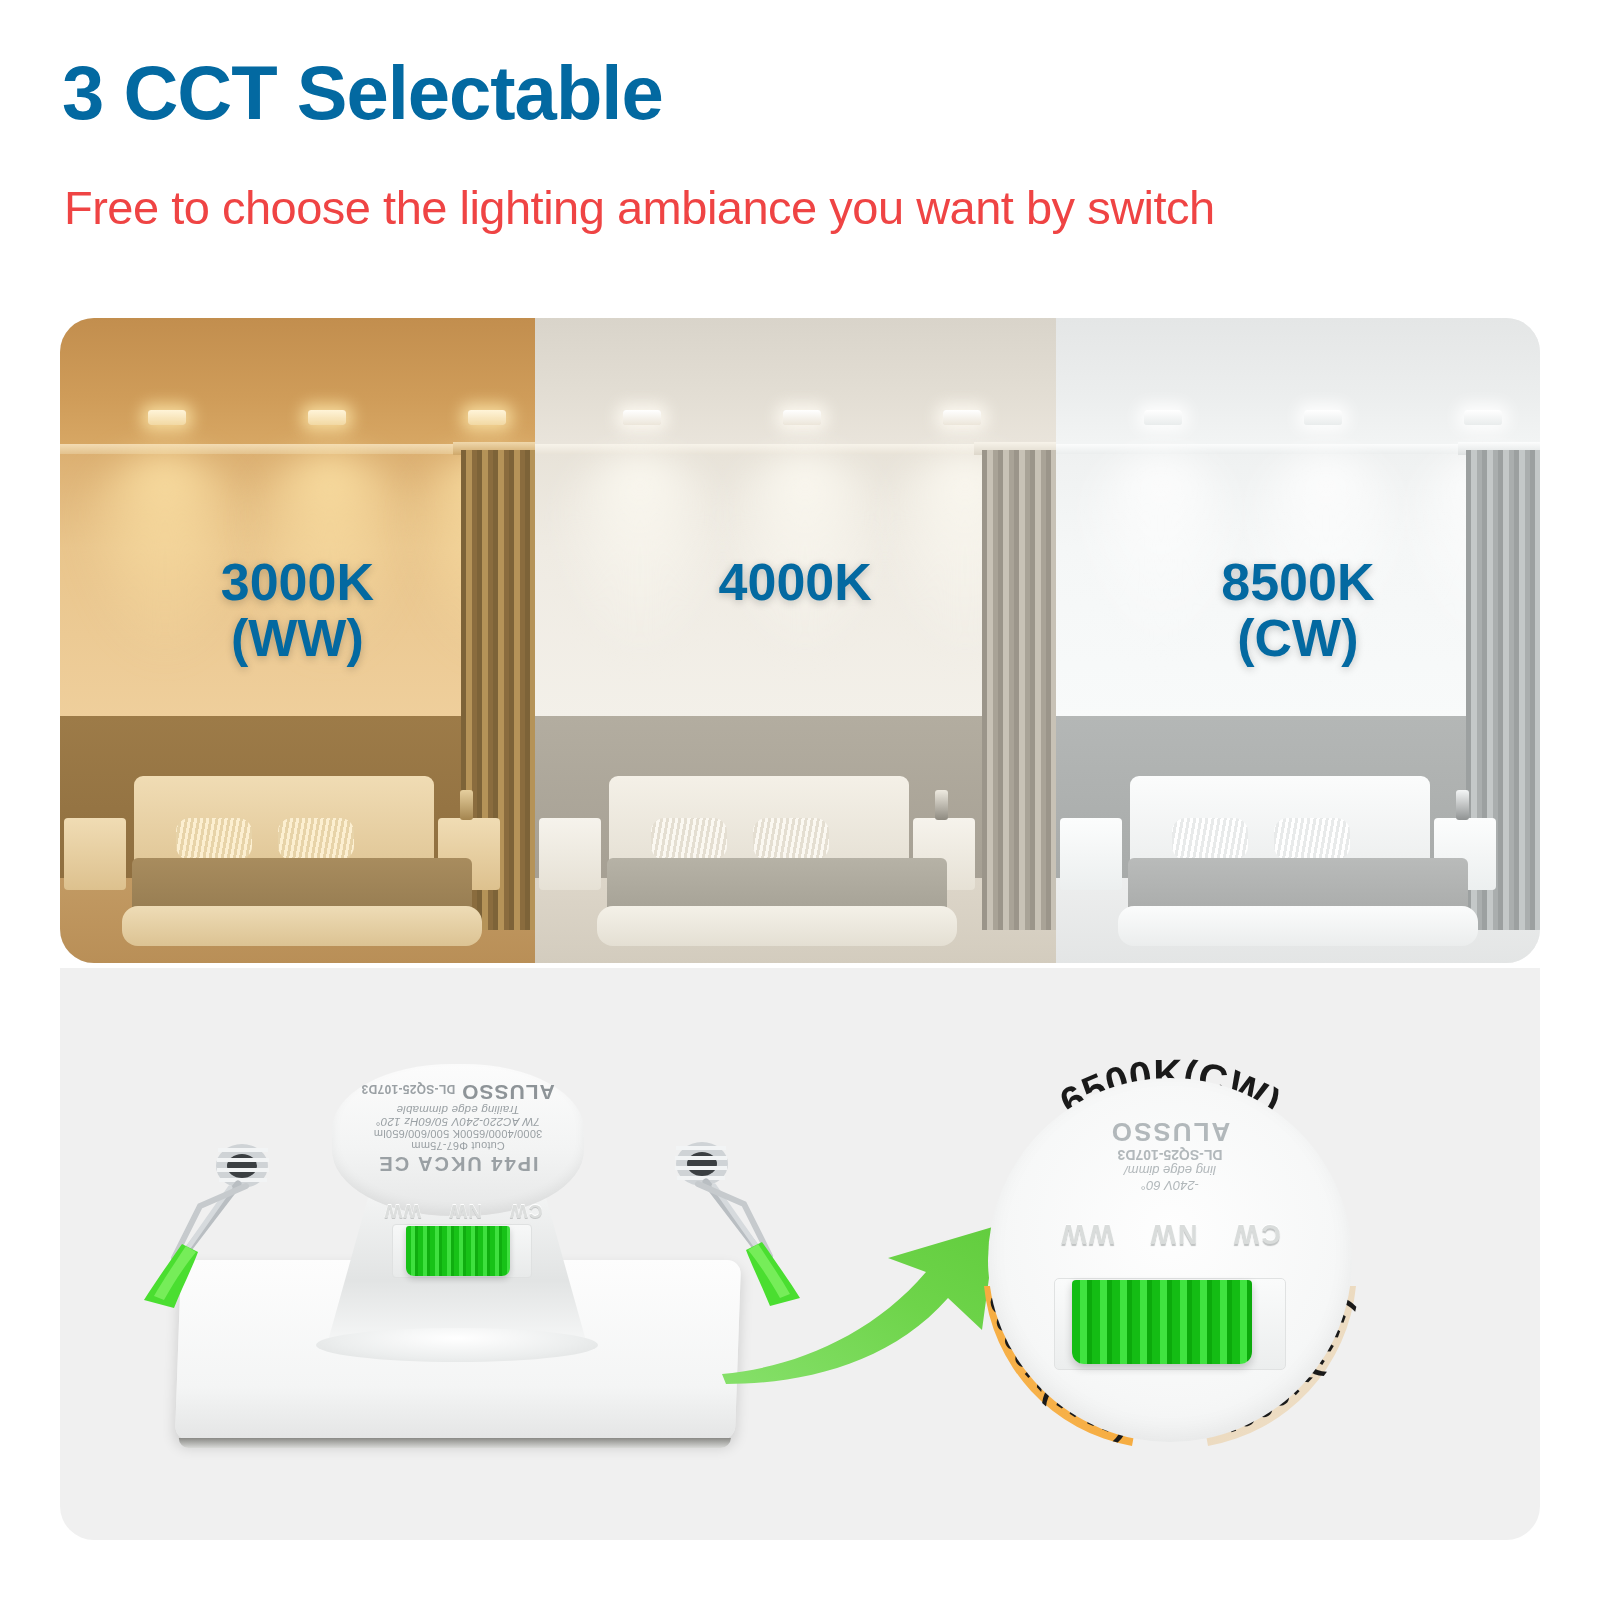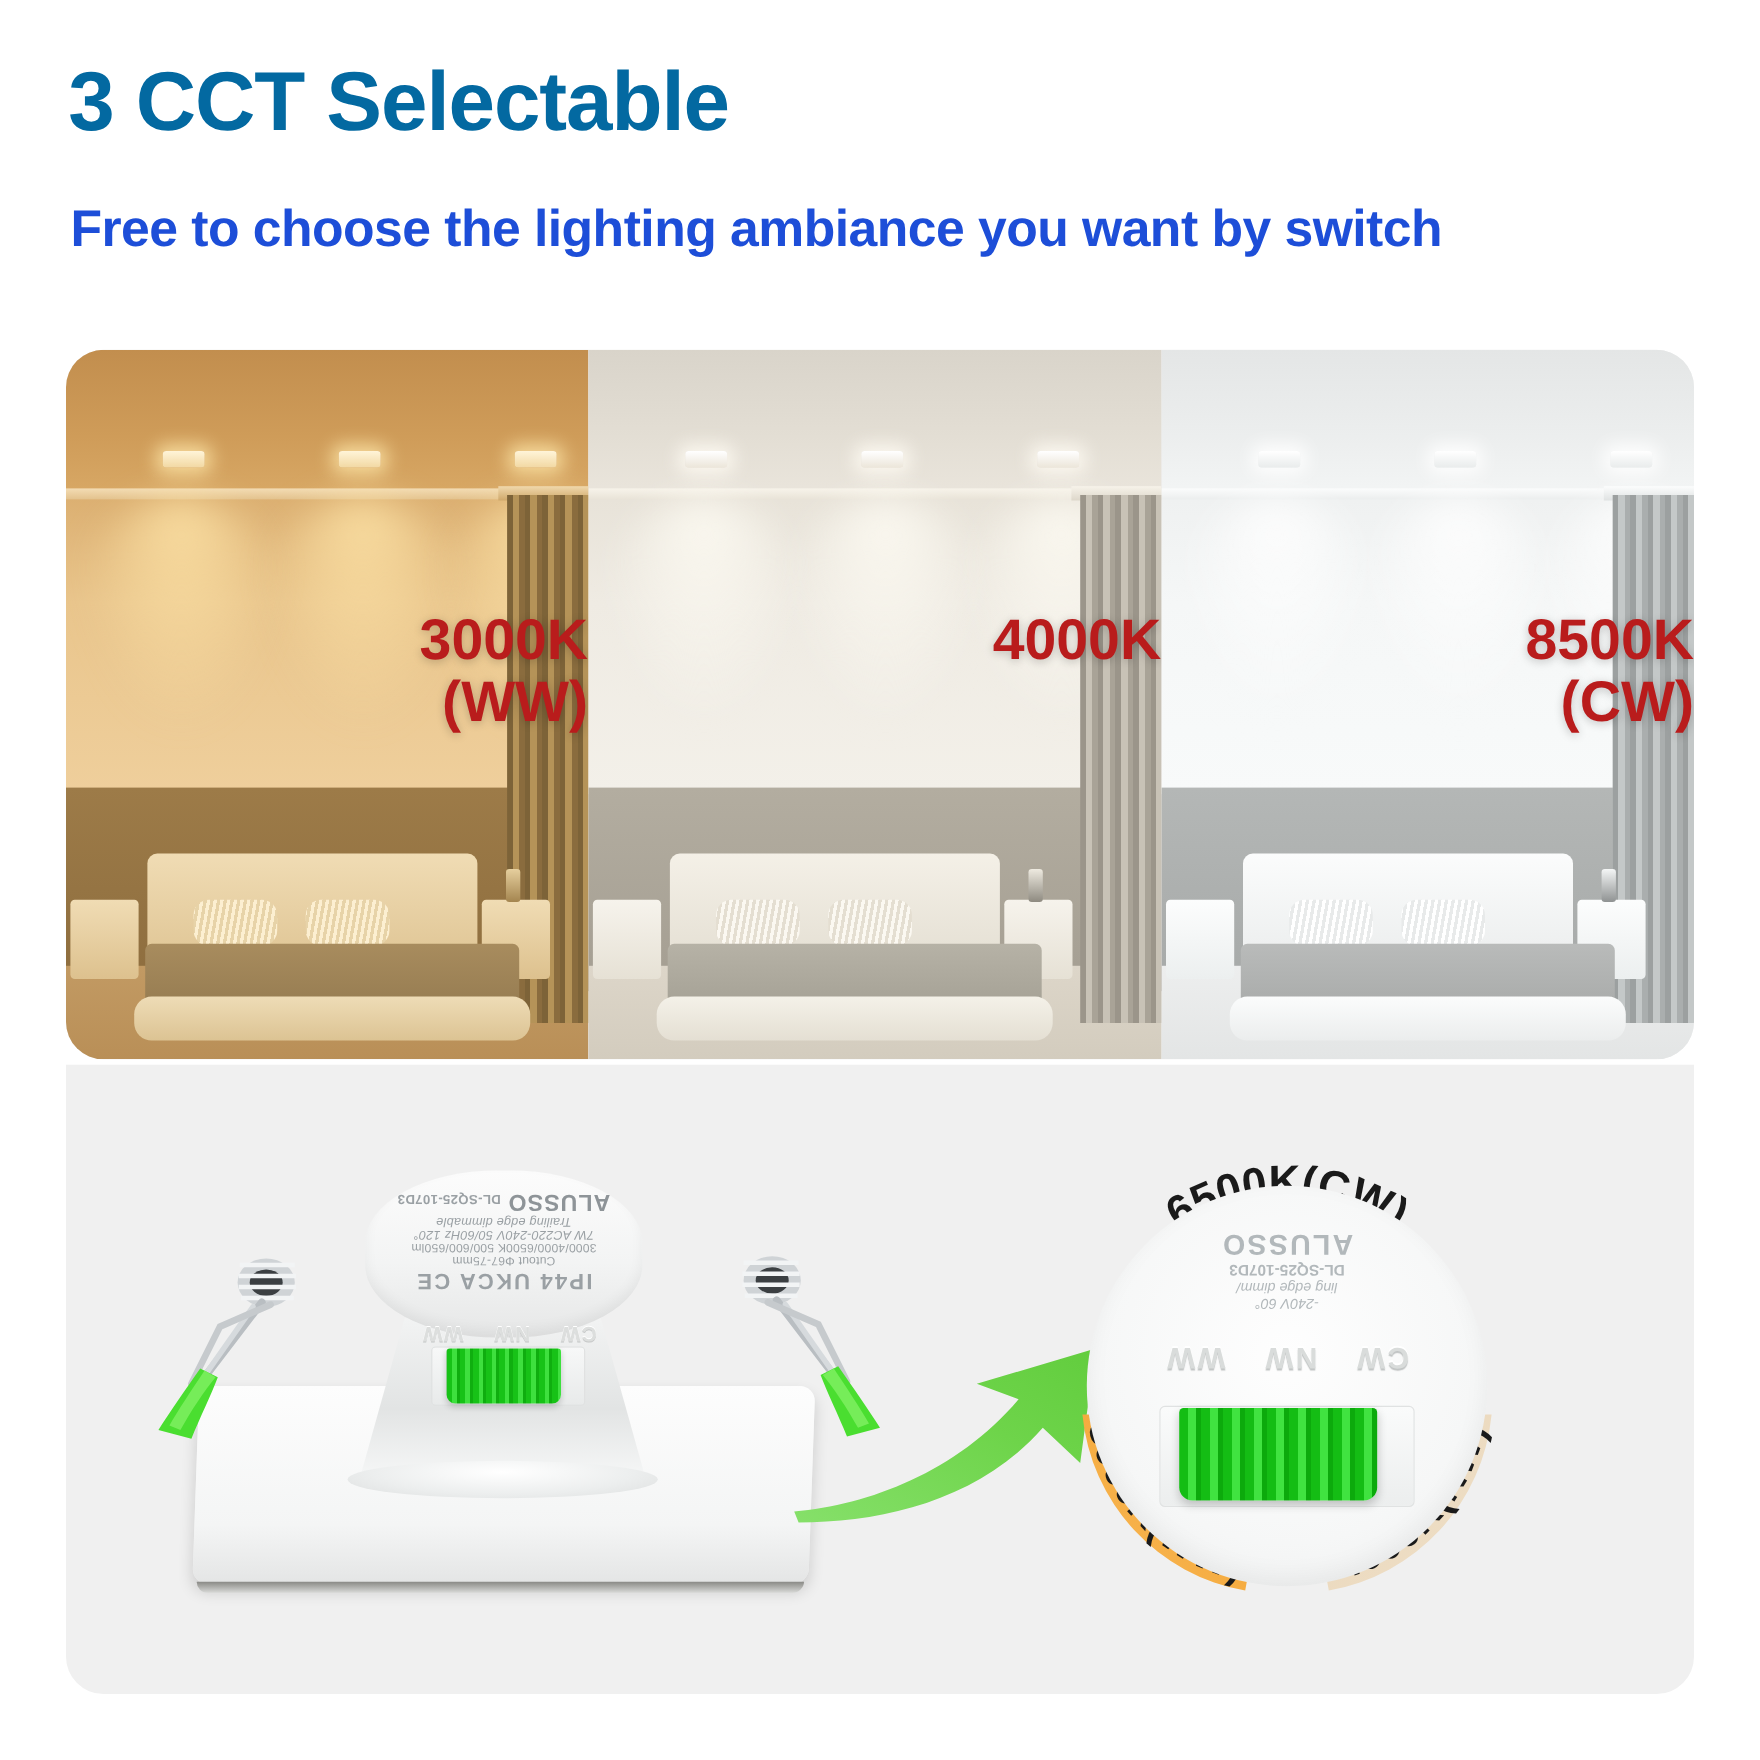--- a/index.html
+++ b/index.html
@@ -12,21 +12,21 @@
   #page { position: relative; width: 1600px; height: 1600px; background: #fff; }
 
   
   .headline {
     position: absolute; left: 62px; top: 55px;
     font-size: 76px; font-weight: 700; color: #0369a1;
     letter-spacing: -1px; line-height: 1;
   }
   .subhead {
     position: absolute; left: 64px; top: 182px;
-    font-size: 47px; font-weight: 700; color: #1d4ed8;
+    font-size: 47px; font-weight: 400; color: #ef4444;
     letter-spacing: -0.5px; line-height: 1.1;
   }
 
   
   .rooms {
     position: absolute; left: 60px; top: 318px;
     width: 1480px; height: 645px;
     border-radius: 34px; overflow: hidden;
     display: flex; background: #eee;
   }
@@ -121,21 +121,21 @@
   .cw .stand { background: linear-gradient(180deg,#fcfdfd,#ecefef); }
   .stand.s-l { left: 4px; } .stand.s-r { left: 378px; }
   .lamp { position: absolute; left: 400px; top: 472px; width: 13px; height: 30px; border-radius: 3px; }
   .ww .lamp { background: linear-gradient(180deg,#e6cf9e,#a4854f); }
   .nw .lamp { background: linear-gradient(180deg,#eeeae0,#8e8a80); }
   .cw .lamp { background: linear-gradient(180deg,#f4f6f6,#8f9292); }
 
   
   .cct {
     position: absolute; left: 0; right: 0; top: 236px;
-    text-align: right; color: #b91c1c; font-weight: 700;
+    text-align: center; color: #0369a1; font-weight: 700;
     font-size: 52px; line-height: 1.08; letter-spacing: 0px;
     text-shadow: 0 2px 9px rgba(0,0,0,.22);
   }
   .cct small { display: block; font-size: 52px; font-weight: 700; }
 
   
   .bottom {
     position: absolute; left: 60px; top: 968px;
     width: 1480px; height: 572px;
     background: #f0f0f0; border-radius: 0 0 34px 34px;

